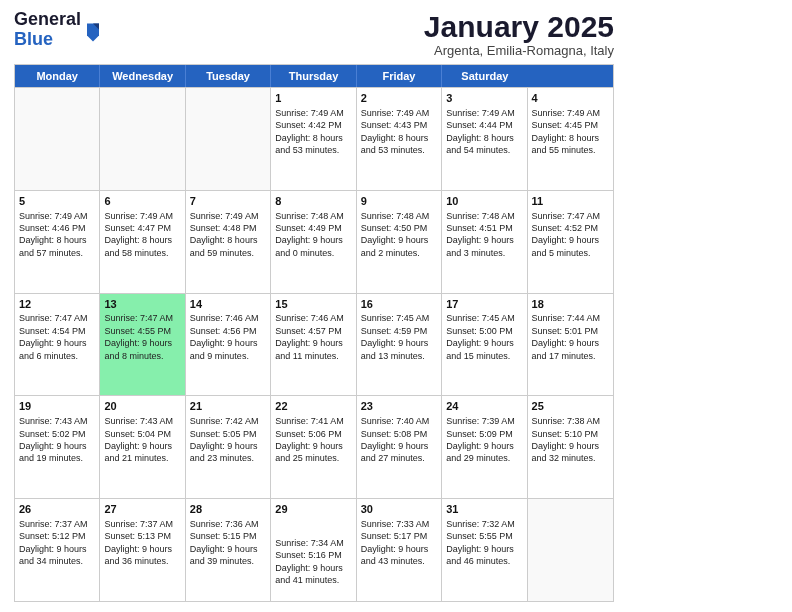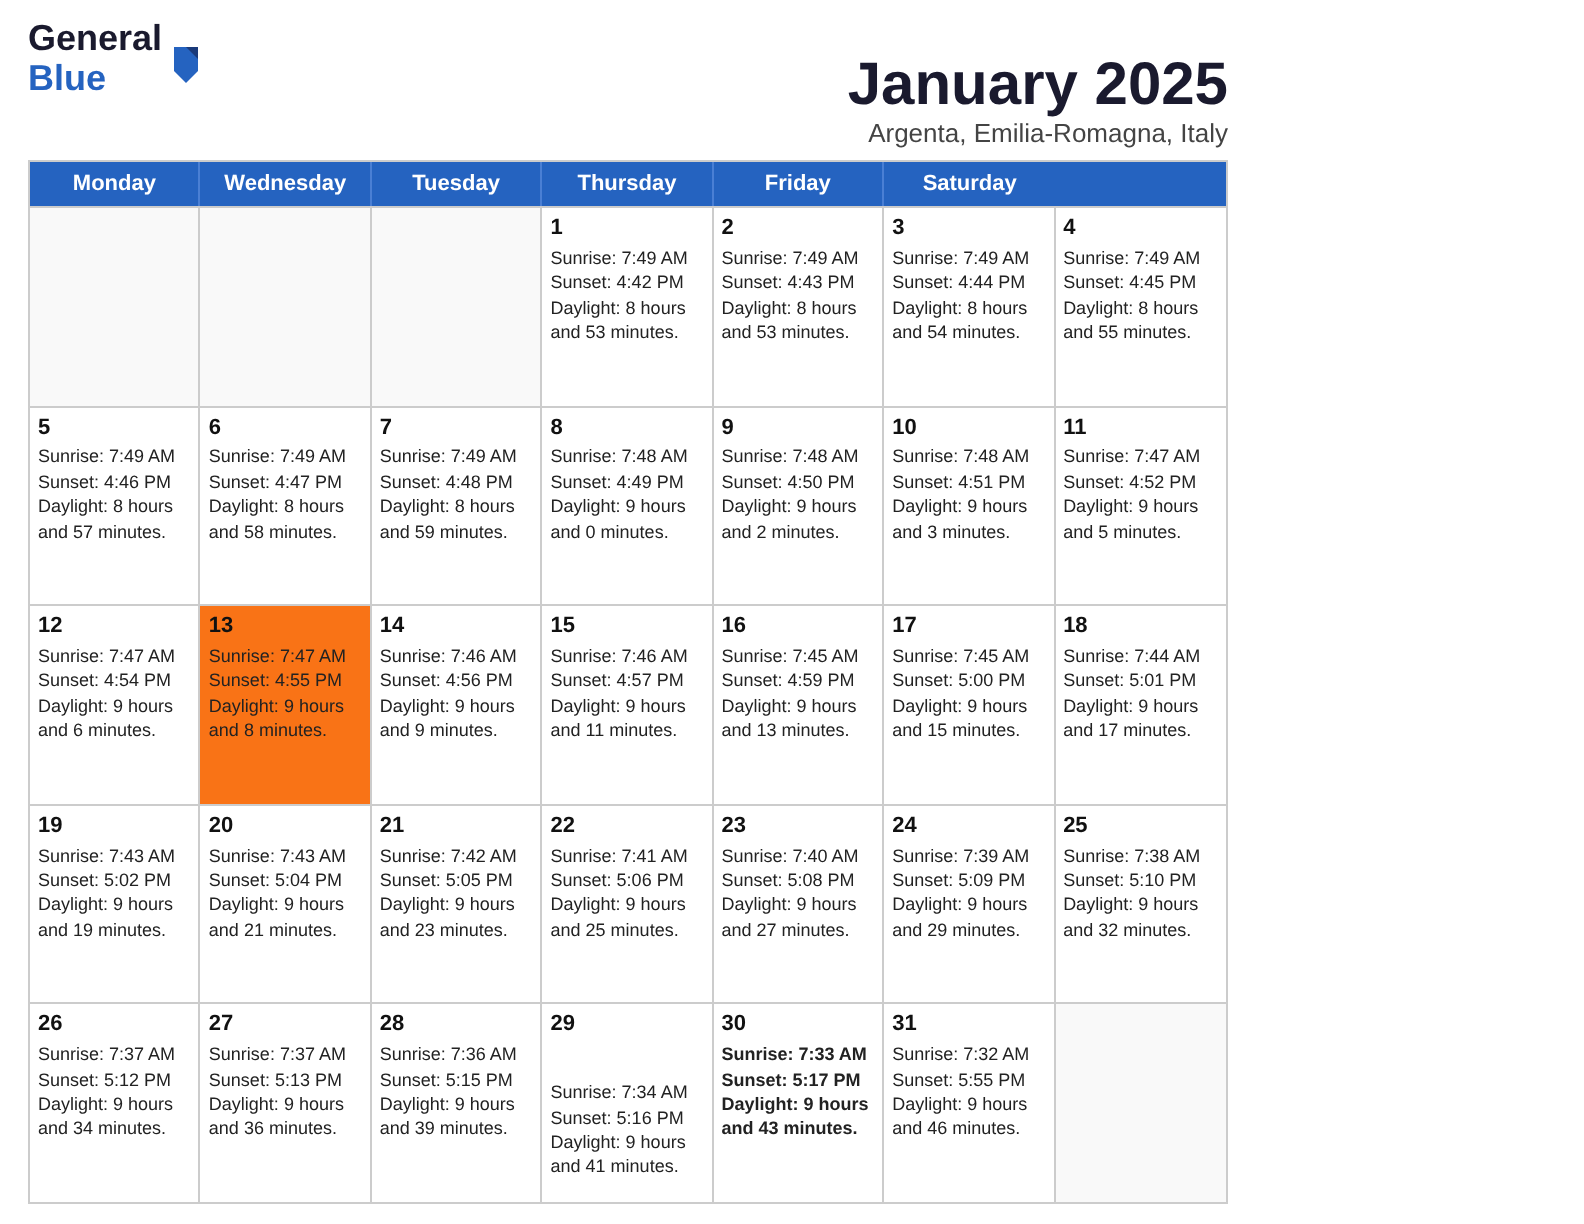--- a/index.html
+++ b/index.html
@@ -32,21 +32,20 @@
       flex-direction: column;
       line-height: 1;
     }
     .logo-icon {
       width: 18px;
       height: 22px;
       margin-left: 2px;
     }
     .title-block {
       text-align: right;
-      margin-top: 16px;
     }
     .month-title {
       font-size: 30px;
       font-weight: bold;
       color: #1a1a2e;
       line-height: 1.1;
     }
     .location {
       font-size: 13px;
       color: #444;
@@ -223,21 +222,21 @@
           </div>
         </div>
         <div class="cal-row">
           <div class="cal-cell" style="background: rgb(255, 255, 255);">
             <div class="day-num">12</div>
             <div class="cell-text" style="white-space: pre-line;">Sunrise: 7:47 AM
 Sunset: 4:54 PM
 Daylight: 9 hours
 and 6 minutes.</div>
           </div>
-          <div class="cal-cell" style="background: #f97316;">
+          <div class="cal-cell" style="background: #86efac;">
             <div class="day-num">13</div>
             <div class="cell-text" style="white-space: pre-line;">Sunrise: 7:47 AM
 Sunset: 4:55 PM
 Daylight: 9 hours
 and 8 minutes.</div>
           </div>
           <div class="cal-cell" style="background: rgb(255, 255, 255);">
             <div class="day-num">14</div>
             <div class="cell-text" style="white-space: pre-line;">Sunrise: 7:46 AM
 Sunset: 4:56 PM
@@ -348,21 +347,21 @@
           </div>
           <div class="cal-cell" style="background: rgb(255, 255, 255);">
             <div class="day-num">29</div>
             <div class="cell-text" style="white-space: pre-line; margin-top: 20px;">Sunrise: 7:34 AM
 Sunset: 5:16 PM
 Daylight: 9 hours
 and 41 minutes.</div>
           </div>
           <div class="cal-cell" style="background: rgb(255, 255, 255);">
             <div class="day-num">30</div>
-            <div class="cell-text" style="white-space: pre-line; font-weight: bold;">Sunrise: 7:33 AM
+            <div class="cell-text" style="white-space: pre-line;">Sunrise: 7:33 AM
 Sunset: 5:17 PM
 Daylight: 9 hours
 and 43 minutes.</div>
           </div>
           <div class="cal-cell" style="background: rgb(255, 255, 255);">
             <div class="day-num">31</div>
             <div class="cell-text" style="white-space: pre-line;">Sunrise: 7:32 AM
 Sunset: 5:55 PM
 Daylight: 9 hours
 and 46 minutes.</div>

